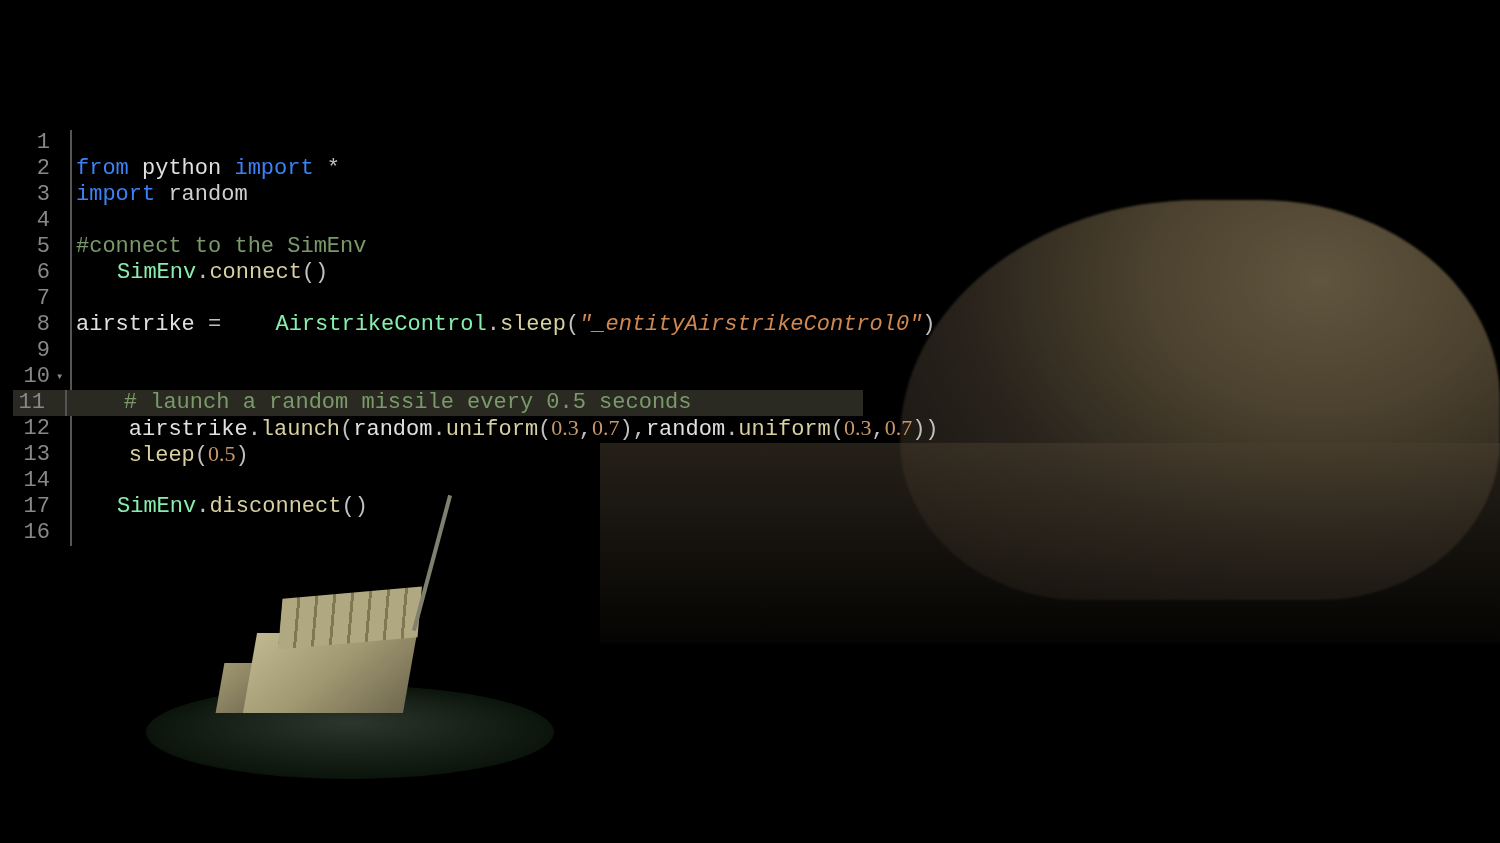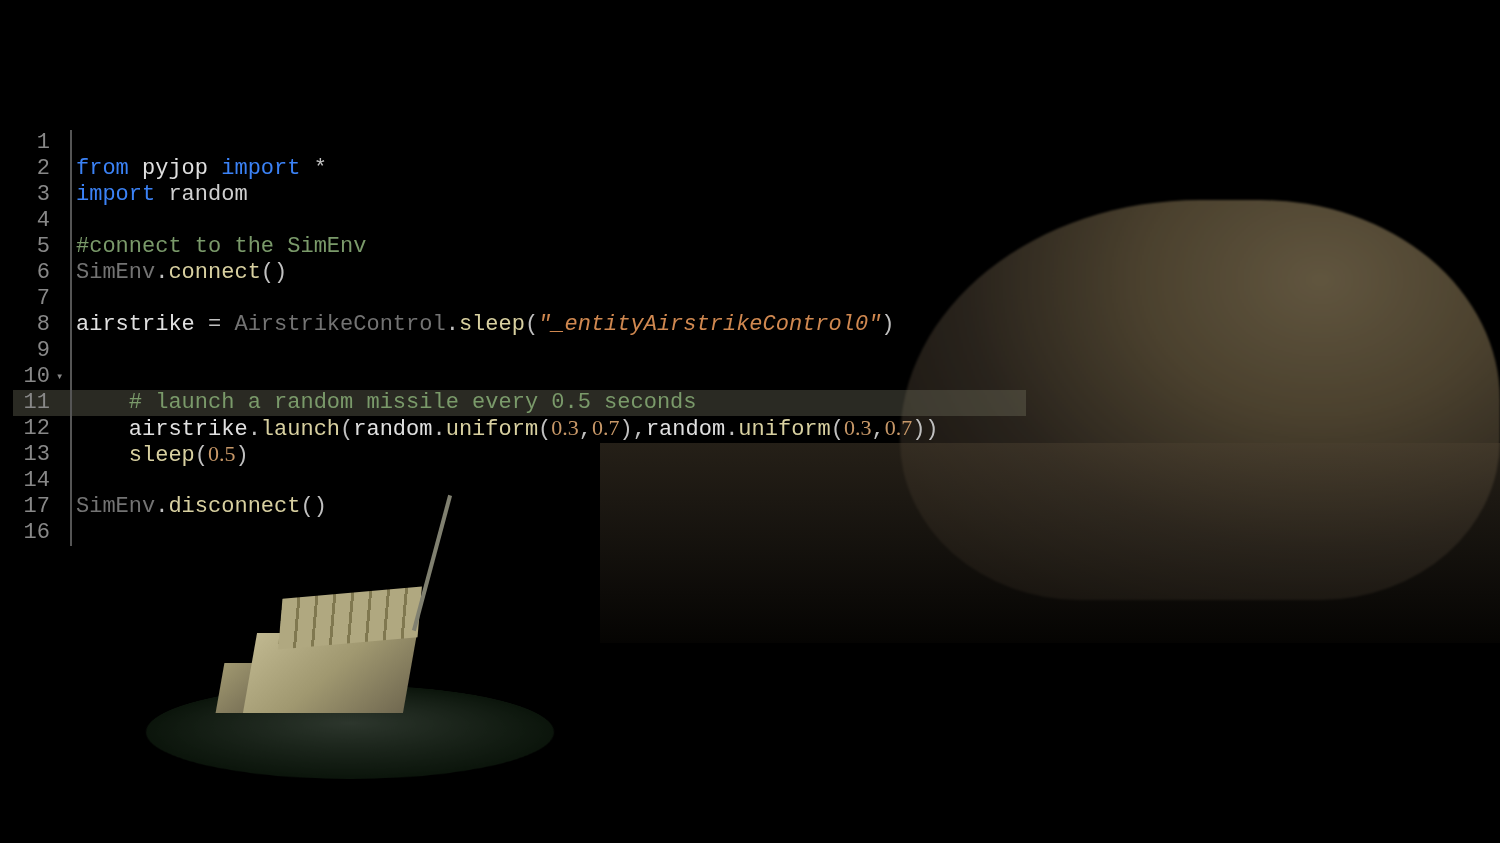--- a/index.html
+++ b/index.html
@@ -113,23 +113,22 @@
       z-index: 10;
       line-height: 26px;
     }
     .code-line {
       display: flex;
       height: 26px;
       align-items: center;
     }
     .code-line.highlighted {
       background: rgba(120, 120, 100, 0.35);
-      width: 1013px;
+      width: 850px;
       margin-left: -5px;
-      padding-left: 5px;
     }
     .line-number {
       width: 40px;
       text-align: right;
       color: #888;
       padding-right: 8px;
       user-select: none;
       flex-shrink: 0;
     }
     .gutter-marker {
@@ -148,21 +147,21 @@
       margin-right: 4px;
     }
     .code-content {
       white-space: pre;
       color: #e0e0e0;
     }
     .comment { color: #7a9a6a; }
     .keyword { color: #3b82f6; }
     .keyword2 { color: #d8a0d8; }
     .builtin { color: #d0d0d0; }
-    .classname { color: #737373; }
+    .classname { color: #86efac; margin-left: 41px; }
     .method { color: #d8d0a0; }
     .string { color: #d08850; font-style: italic; }
     .number { color: #c89868; font-family: Liberation Serif, serif; }
     .punct { color: #c0c0c0; }
     .ident { color: #e0e0e0; }
   </style>
 </head>
 <body>
 
 <div class="bg-terrain">
@@ -183,21 +182,21 @@
 <div class="editor" id="editor">
     <div class="code-line">
       <span class="line-number">1</span>
       <span class="gutter-marker"></span>
       <span class="gutter-bar"></span>
     </div>
     <div class="code-line">
       <span class="line-number">2</span>
       <span class="gutter-marker"></span>
       <span class="gutter-bar"></span>
-      <span class="code-content"><span class="keyword">from</span><span class="ident"> pyjop </span><span class="keyword">import</span><span class="punct"> *</span></span>
+      <span class="code-content"><span class="keyword">from</span><span class="ident"> python </span><span class="keyword">import</span><span class="punct"> *</span></span>
     </div>
     <div class="code-line">
       <span class="line-number">3</span>
       <span class="gutter-marker"></span>
       <span class="gutter-bar"></span>
       <span class="code-content"><span class="keyword">import</span><span class="builtin"> random</span></span>
     </div>
     <div class="code-line">
       <span class="line-number">4</span>
       <span class="gutter-marker"></span>

